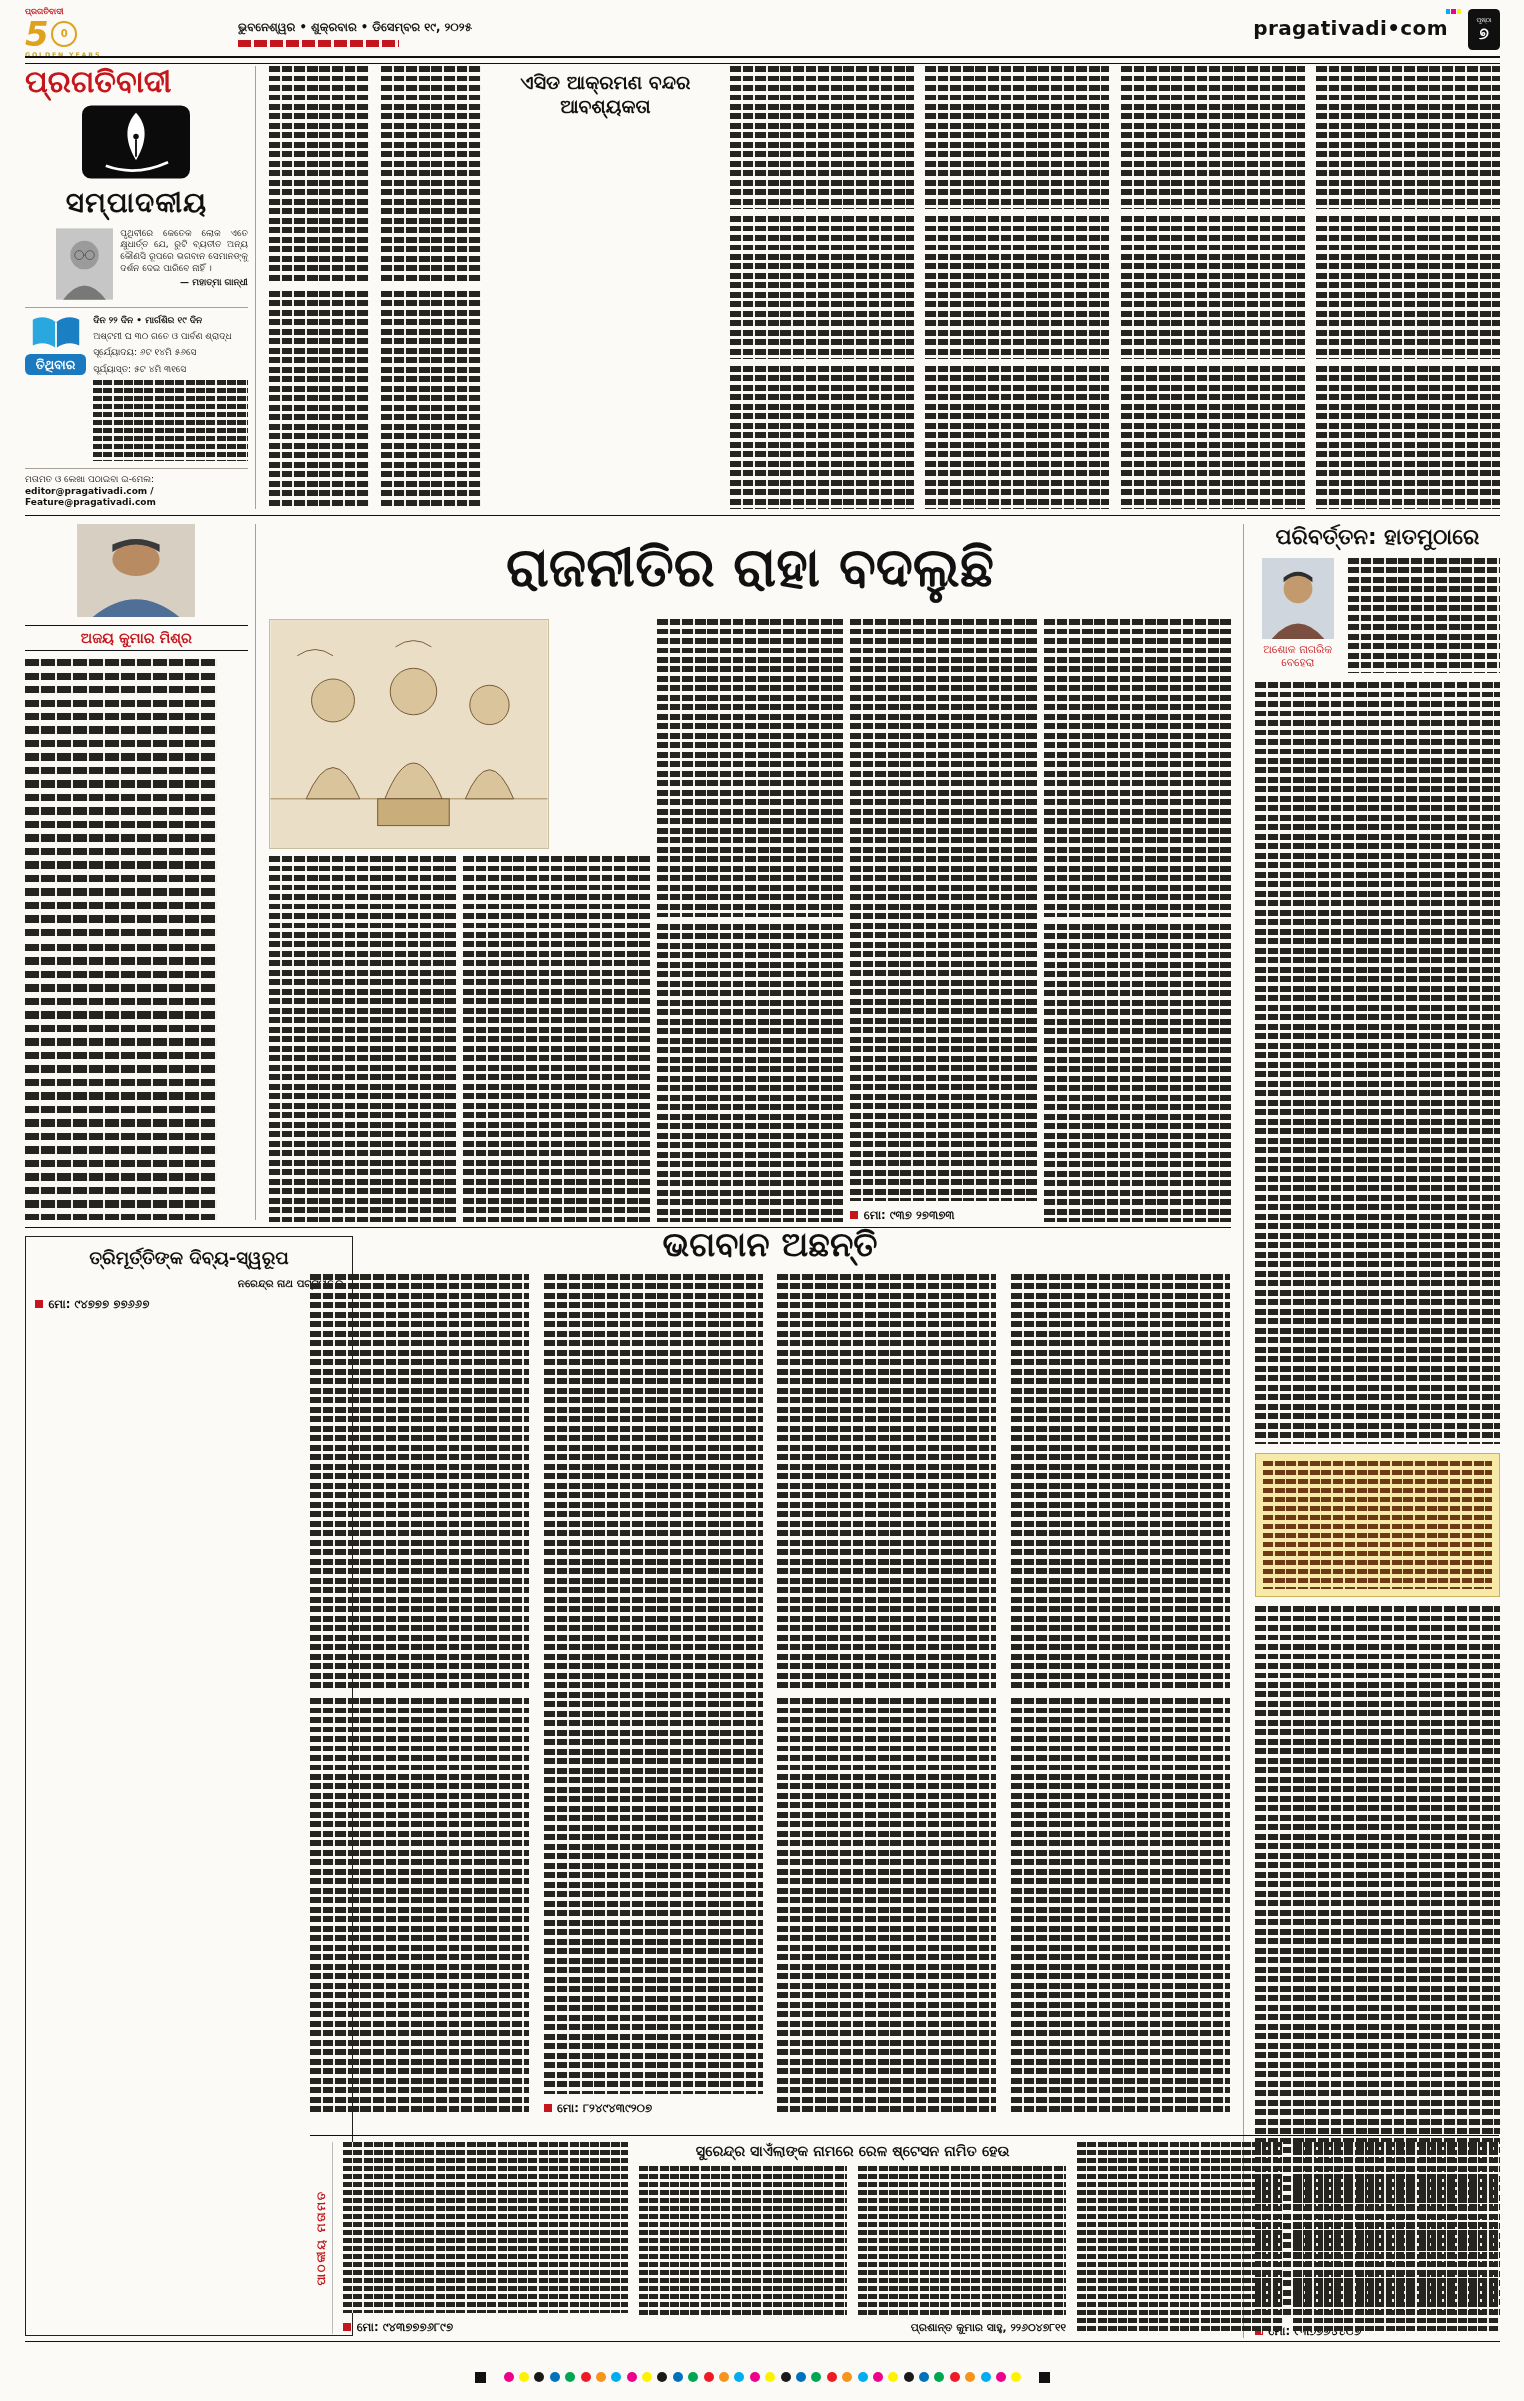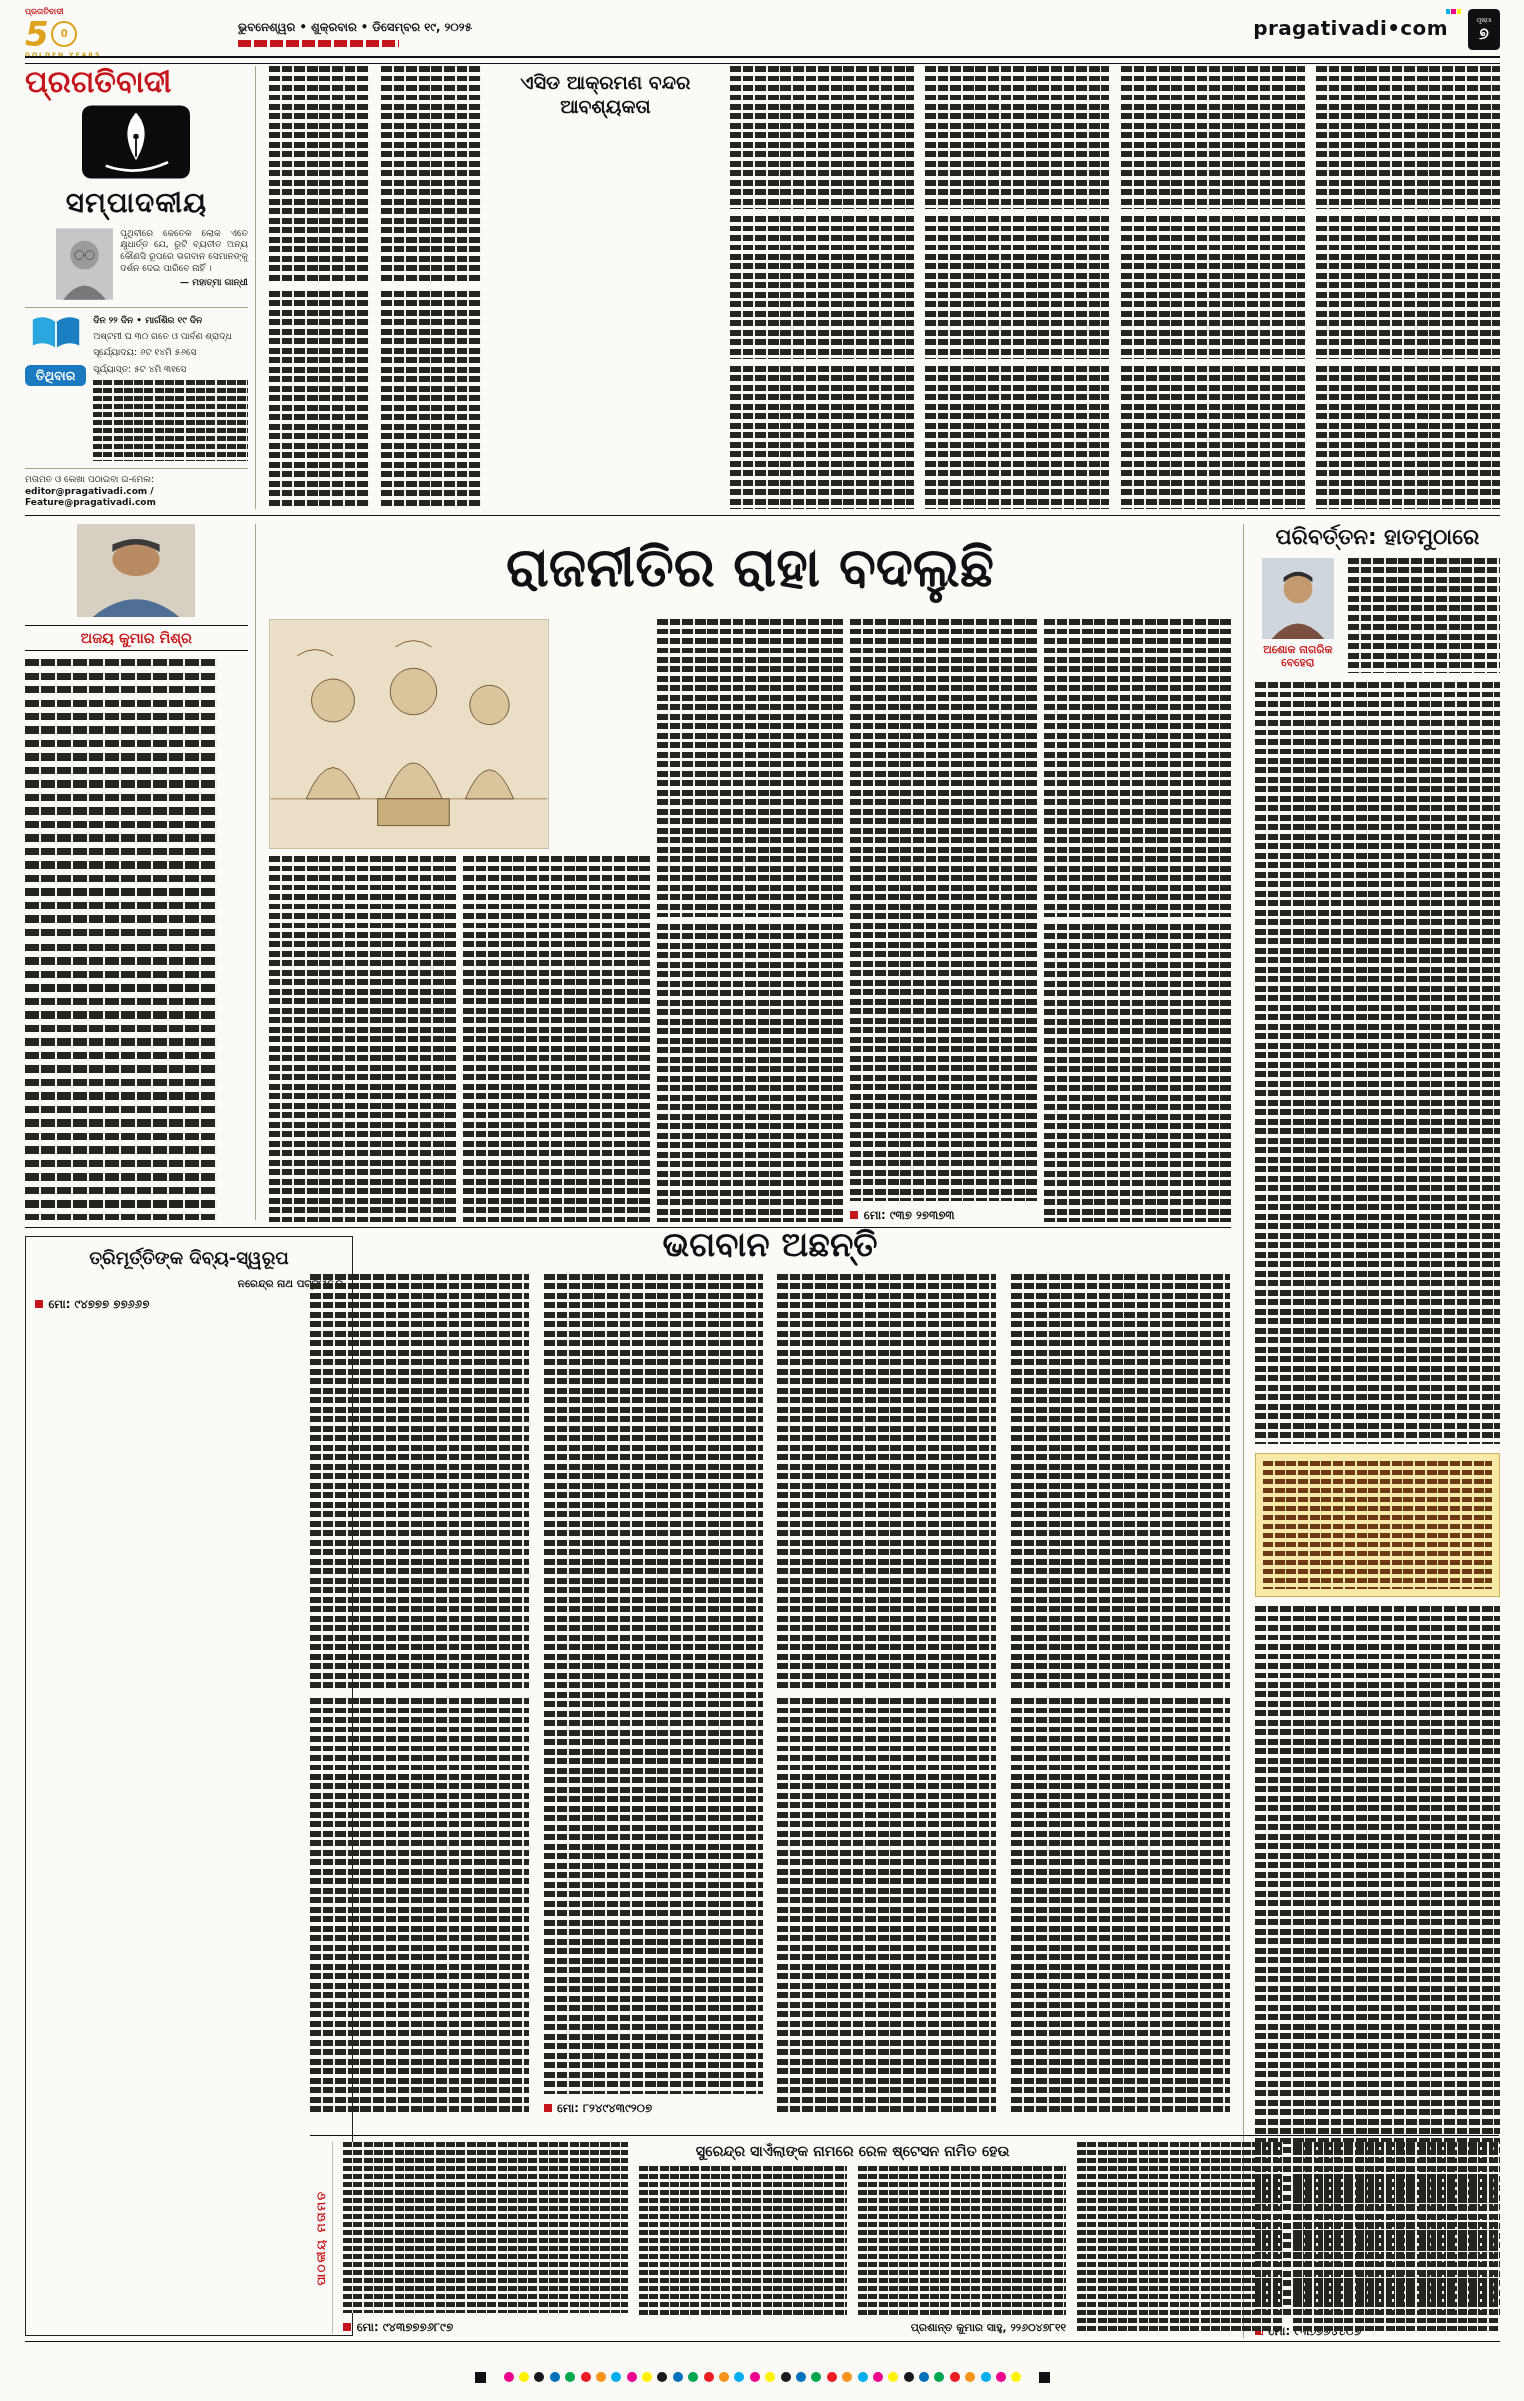--- a/index.html
+++ b/index.html
@@ -51,21 +51,21 @@
   .module{position:absolute;left:25px;top:66px;width:231px;height:443px;border-right:0.9px solid #a8a295;
           padding-right:7.2px;box-sizing:border-box;display:flex;flex-direction:column;gap:7.2px;}
   .masthead{font-size:30.5px;font-weight:800;color:#c4161c;line-height:1.05;}
   .penbox{width:108px;height:74px;margin:0 auto;}
   .sectitle{font-size:28px;font-weight:800;text-align:center;letter-spacing:0.9px;}
   .gandhi-row{display:flex;gap:7.2px;padding-left:31px;}
   .quote-wrap{flex:1;display:flex;flex-direction:column;}
   .quote{font-size:9px;line-height:11.7px;text-align:justify;}
   .attrib{font-size:9px;font-weight:700;text-align:right;margin-top:2.7px;}
   .panchanga{border-top:0.9px solid #a8a295;padding-top:7.2px;display:flex;gap:7.2px;flex:1;}
-  .pan-left{display:flex;flex-direction:column;align-items:center;gap:12px;}
+  .pan-left{display:flex;flex-direction:column;align-items:center;gap:1px;}
   .tithipill{background:#1b79bf;color:#fff;font-weight:700;font-size:12.6px;border-radius:5.4px;
              padding:2.7px 10.8px;white-space:nowrap;}
   .pan-right{flex:1;display:flex;flex-direction:column;gap:4.5px;}
   .pan-row{font-size:9px;line-height:11.7px;}
   .pan-row.b{font-weight:700;}
   .emailrow{border-top:0.9px solid #a8a295;padding-top:4.5px;font-size:9px;line-height:11.7px;}
   .emailrow .b{font-weight:700;}
 
   
   .banda{position:absolute;left:269px;top:66px;width:1231px;height:443px;display:flex;gap:11.7px;}
@@ -94,21 +94,21 @@
   .bullet{width:8px;height:8px;background:#c4161c;display:inline-block;flex:0 0 auto;}
 
   .rule3{position:absolute;left:25px;top:1227px;width:1206px;border-top:1.8px solid #111;}
 
   
   .pari{position:absolute;left:1243px;top:524px;width:257px;height:1814px;border-left:0.9px solid #a8a295;
         padding-left:10.8px;box-sizing:border-box;display:flex;flex-direction:column;gap:9px;}
   .pari-title{font-size:21.5px;font-weight:800;text-align:center;}
   .pari-byrow{display:flex;gap:7.2px;}
   .pari-photo-wrap{display:flex;flex-direction:column;align-items:center;gap:3.6px;width:86px;flex:0 0 auto;}
-  .pari-by{color:#c4161c;font-weight:700;font-size:10.8px;text-align:center;line-height:1.25;}
+  .pari-by{color:#c4161c;font-weight:400;font-size:10.8px;text-align:center;line-height:1.25;}
   .ybox{background:#f7eaa9;border:0.9px solid #cbb25a;padding:7.2px;height:144px;box-sizing:border-box;}
 
   
   .tri{position:absolute;left:25px;top:1236px;width:328px;height:1100px;border:1.8px solid #222;
        padding:9px;box-sizing:border-box;display:flex;flex-direction:column;gap:7.2px;}
   .tri-title{font-size:18px;font-weight:800;text-align:center;line-height:1.3;}
   .tri-by{font-size:10.3px;font-weight:600;text-align:right;}
   .tri-cols{flex:1;display:flex;gap:10.8px;}
   .tri-cols .col{flex:1;}
   .chetana{display:flex;flex-direction:column;align-items:center;gap:1.8px;padding:5.4px 0;}

